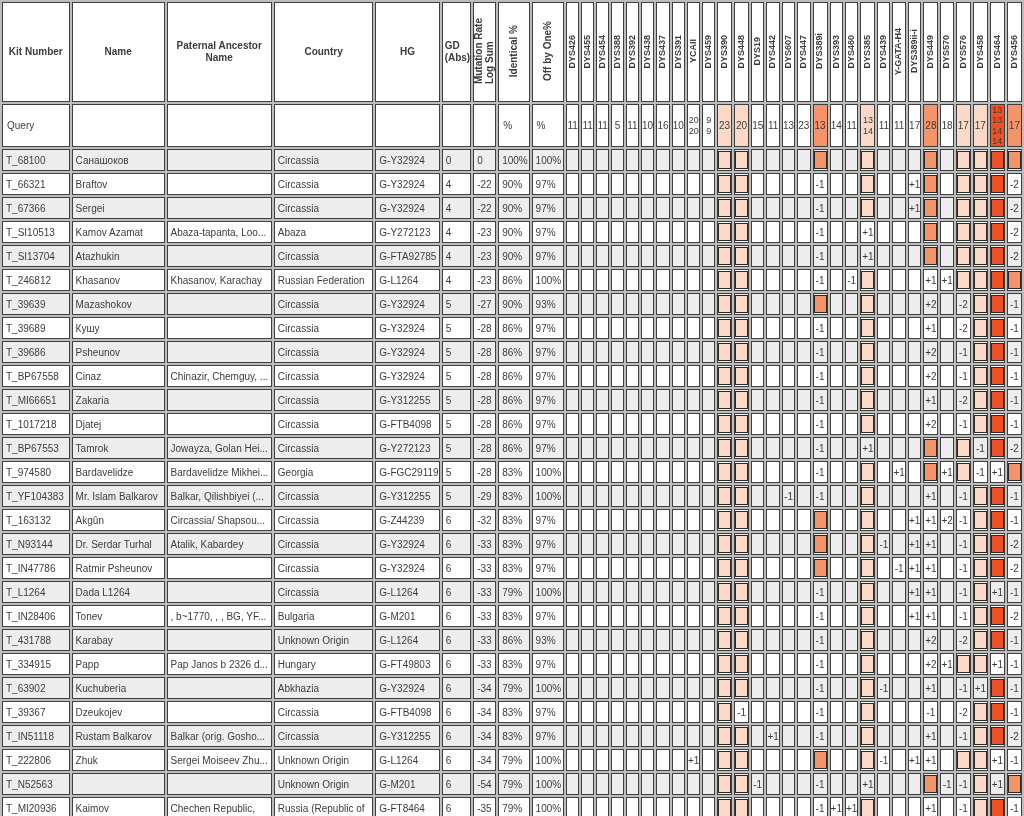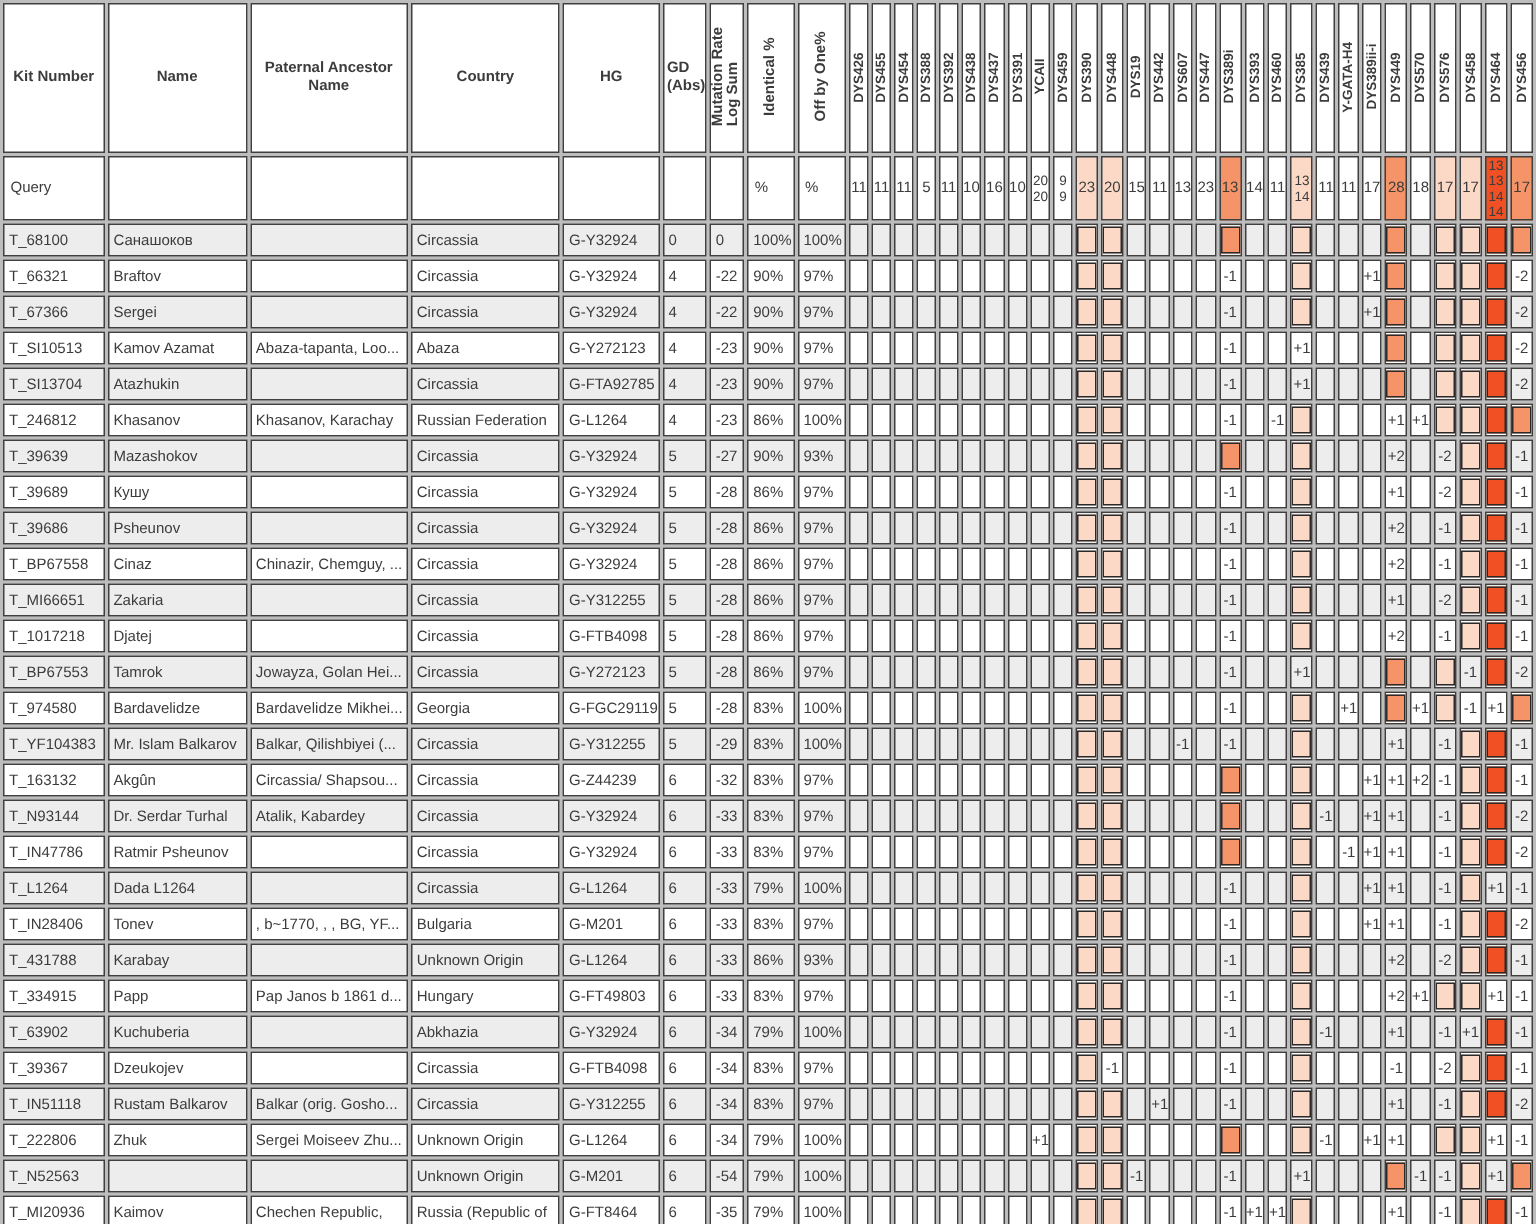--- a/index.html
+++ b/index.html
@@ -1300,21 +1300,21 @@
             <div class="mbox" style="background: rgb(251, 217, 198);"></div>
           </td>
           <td class="mcell">
             <div class="mbox" style="background: rgb(240, 80, 35);"></div>
           </td>
           <td class="mcell">-1</td>
         </tr>
         <tr class="drow">
           <td class="lft">T_334915</td>
           <td class="lft">Papp</td>
-          <td class="lft">Pap Janos b 1861 d...</td>
+          <td class="lft">Pap Janos b 2326 d...</td>
           <td class="lft">Hungary</td>
           <td class="lft">G-FT49803</td>
           <td class="lft">6</td>
           <td class="lft">-33</td>
           <td class="lft">83%</td>
           <td class="lft">97%</td>
           <td class="mcell"></td>
           <td class="mcell"></td>
           <td class="mcell"></td>
           <td class="mcell"></td>

